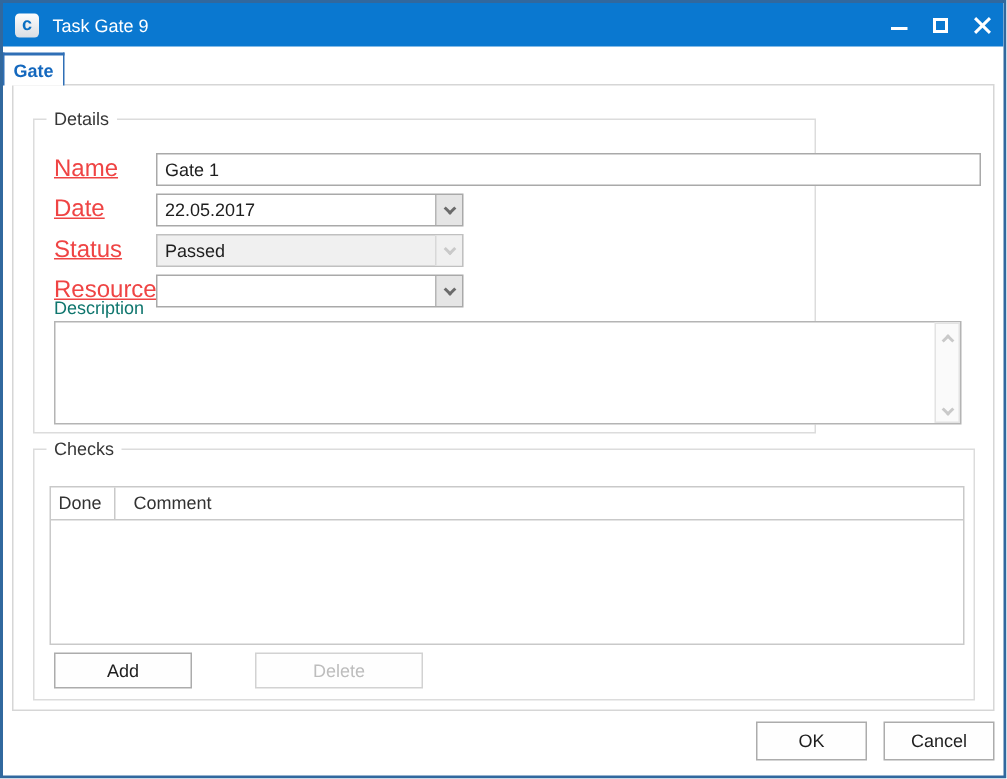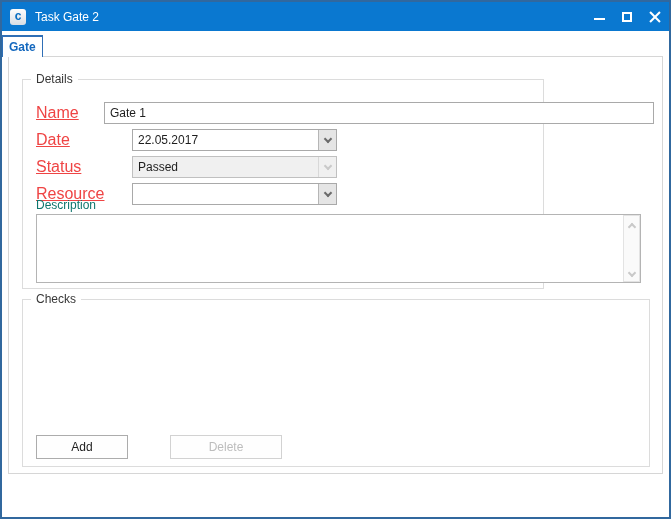--- a/index.html
+++ b/index.html
@@ -126,21 +126,20 @@
     padding: 0 5px;
     color: #1e1e1e;
     background: #ffffff;
     outline: none;
   }
   .combo {
     position: relative;
     width: 205px; height: 22px;
     border: 1px solid #a9a9a9;
     background: #ffffff;
-    margin-left: 28px;
   }
   .combo-value {
     display: block;
     font-size: 12px;
     color: #1e1e1e;
     line-height: 20px;
     padding-left: 5px;
     padding-right: 20px;
     overflow: hidden;
     white-space: nowrap;
@@ -235,21 +234,21 @@
   }
   .btn-ok, .btn-cancel { width: 74px; height: 26px; }
 </style>
 </head>
 <body>
 
 <div class="dialog">
 
   <div class="titlebar">
     <span class="app-icon">c</span>
-    <span class="title-text">Task Gate 2</span>
+    <span class="title-text">Task Gate 9</span>
     <div class="tb-controls">
       <div class="tb-btn">
         <span class="glyph-min"></span>
       </div>
       <div class="tb-btn">
         <span class="glyph-max"></span>
       </div>
       <div class="tb-btn">
         <span class="glyph-close"></span>
       </div>
@@ -314,21 +313,32 @@
         <div class="fake-scroll">
           <span class="chev chev-up light"></span>
           <span class="chev chev-down light"></span>
         </div>
       </div>
     </div>
 
     <div class="group group-checks">
       <span class="group-caption">Checks</span>
 
+      <div class="check-table">
+        <div class="ct-header">
+          <div class="ct-col-done">Done</div>
+          <div class="ct-col-comment">Comment</div>
+        </div>
+        <div class="ct-body"></div>
+      </div>
 
       <button class="btn btn-add">Add</button>
       <button class="btn btn-delete disabled" disabled="">Delete</button>
     </div>
 
   </div>
 
+  <div class="footer">
+    <button class="btn btn-ok">OK</button>
+    <button class="btn btn-cancel">Cancel</button>
+  </div>
 
 </div>
 
 </body></html>

